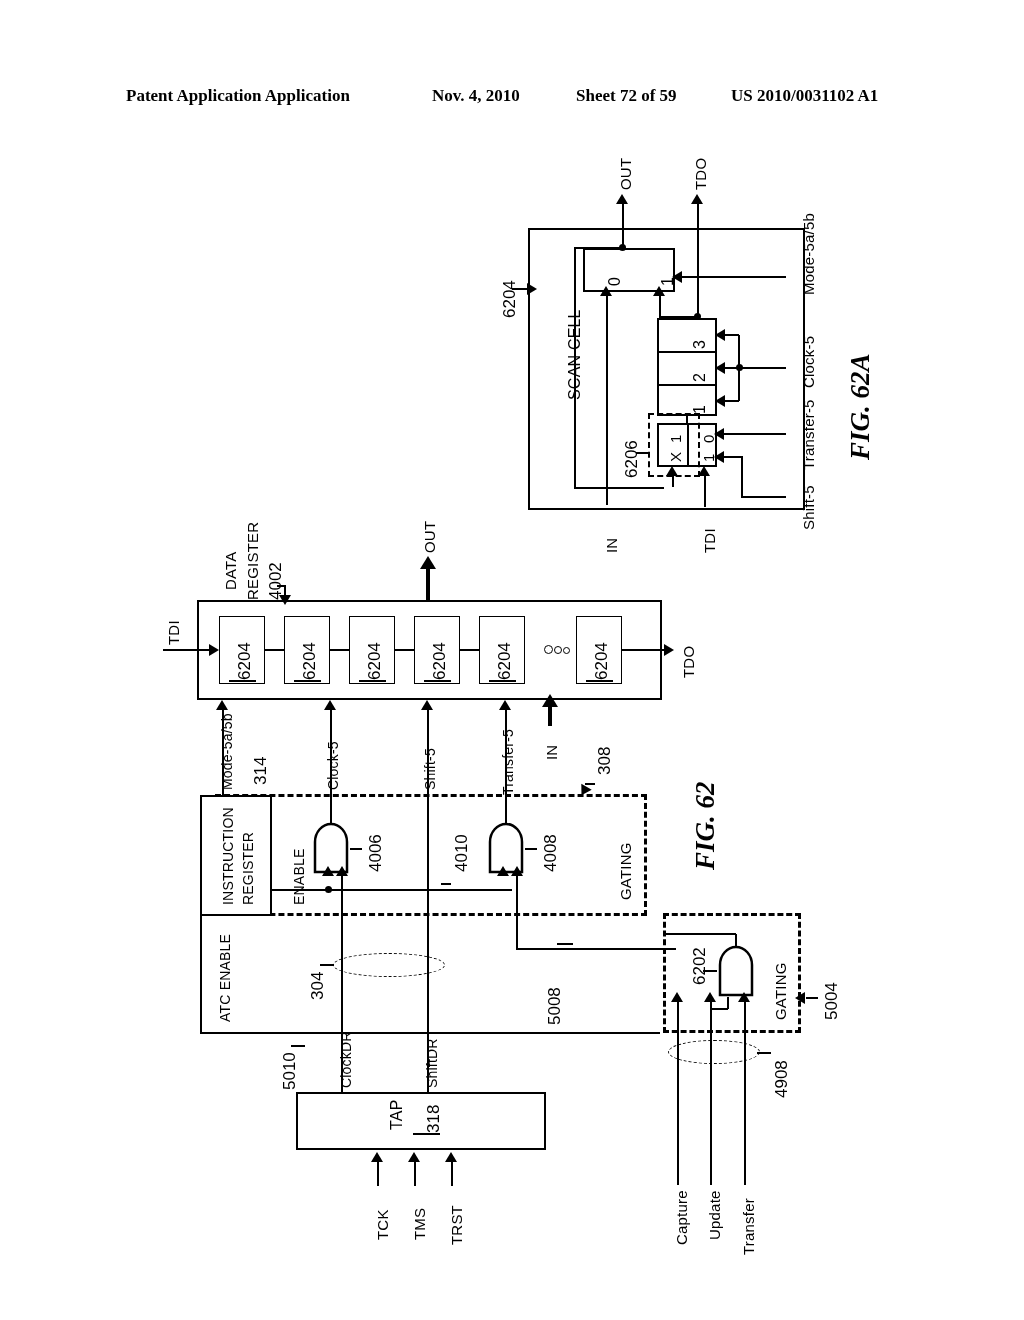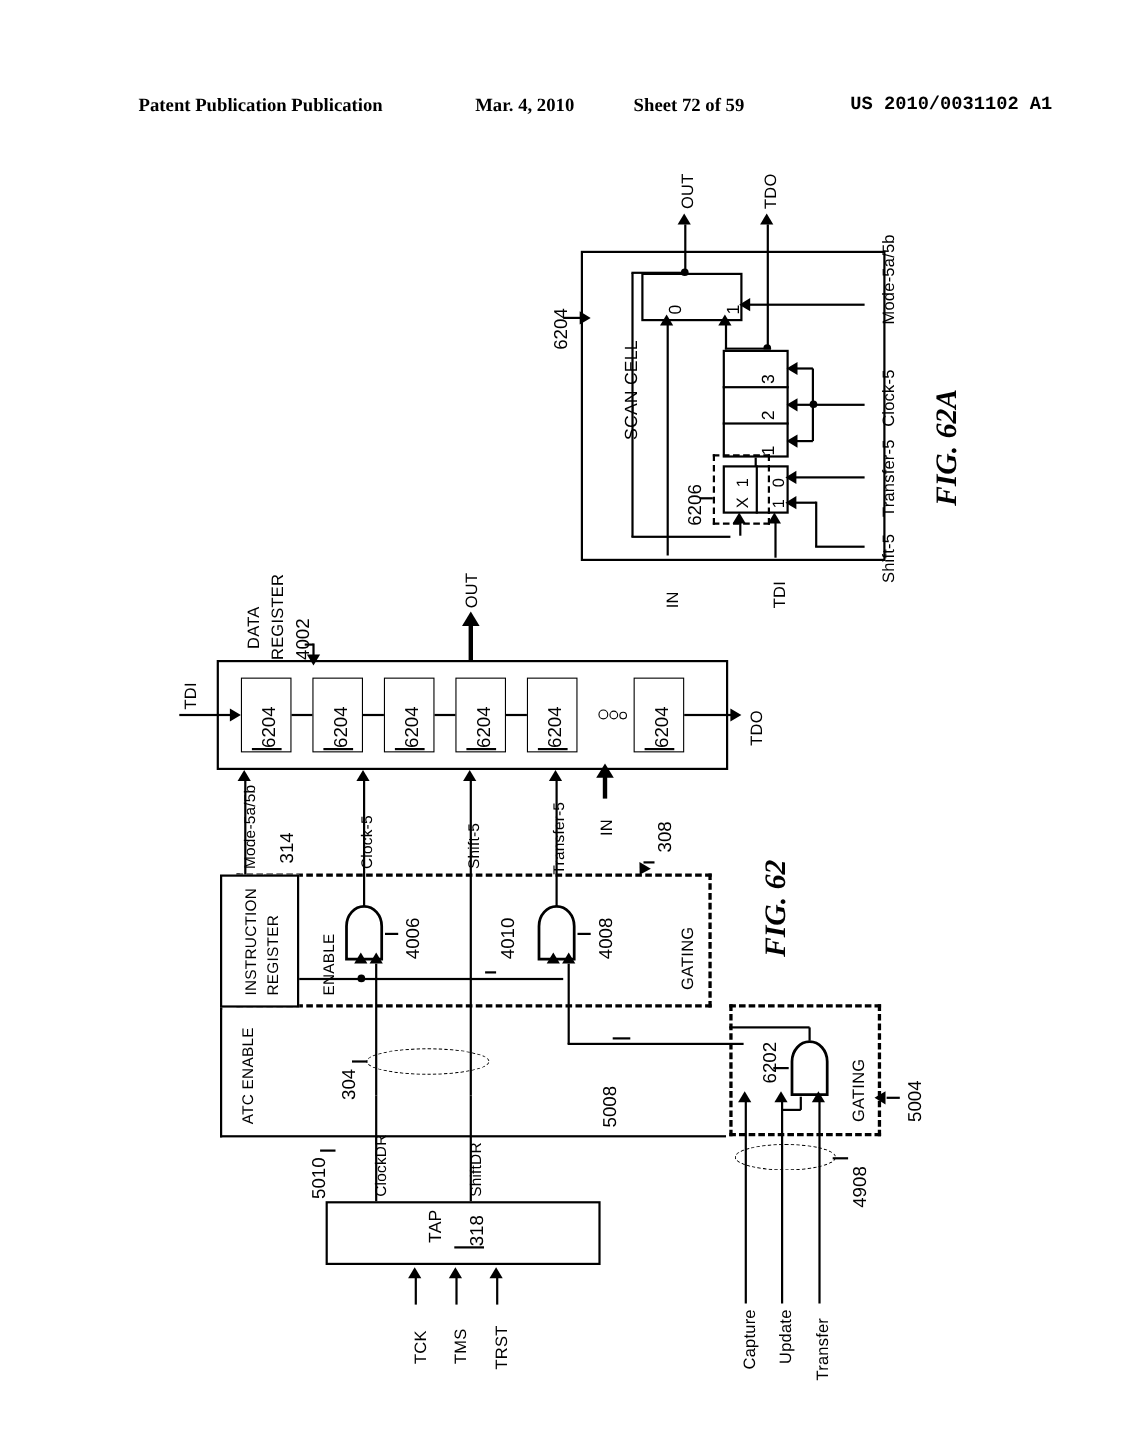--- a/index.html
+++ b/index.html
@@ -6,21 +6,21 @@
   body{width:1024px;height:1320px;position:relative;
        font-family:"Liberation Sans", sans-serif;color:#000;overflow:hidden;}
 
   
   #hdr{position:absolute;left:0;top:86px;width:1024px;height:26px;}
   #hdr span{position:absolute;font-family:"Liberation Serif", serif;
             font-weight:bold;font-size:17px;white-space:nowrap;}
   #hdr .h1{left:126px;top:0;}
   #hdr .h2{left:432px;top:0;}
   #hdr .h3{left:576px;top:0;}
-  #hdr .h4{left:773px;top:0;font-family:Liberation Mono, monospace;}
+  #hdr .h4{left:731px;top:0;}
 
   
   .ln{position:absolute;background:#000;}
   .hl{height:2px;}      
   .vl{width:2px;}       
   .hl1{height:1.5px;}
   .vl1{width:1.5px;}
 
   .box{position:absolute;border:2px solid #000;box-sizing:border-box;background:#fff;}
   .boxthin{position:absolute;border:1.5px solid #000;box-sizing:border-box;background:#fff;}
@@ -56,22 +56,22 @@
   .andg{position:absolute;}
   .andg svg{display:block;}
 
   
   .ell{position:absolute;border:1.5px dashed #000;border-radius:50%;}
 </style>
 </head>
 <body>
 
 <div id="hdr">
-  <span class="h1">Patent Publication Publication</span>
-  <span class="h2">Mar. 4, 2010</span>
+  <span class="h1">Patent Application Application</span>
+  <span class="h2">Nov. 4, 2010</span>
   <span class="h3">Sheet 72 of 59</span>
   <span class="h4">US 2010/0031102 A1</span>
 </div>
 
 <div>
 
   <div class="box" style="left:528px;top:228px;width:277px;height:282px;"></div>
 
   <span class="rt" style="left:566px;top:400px;font-size:16px;">SCAN CELL</span>
 

